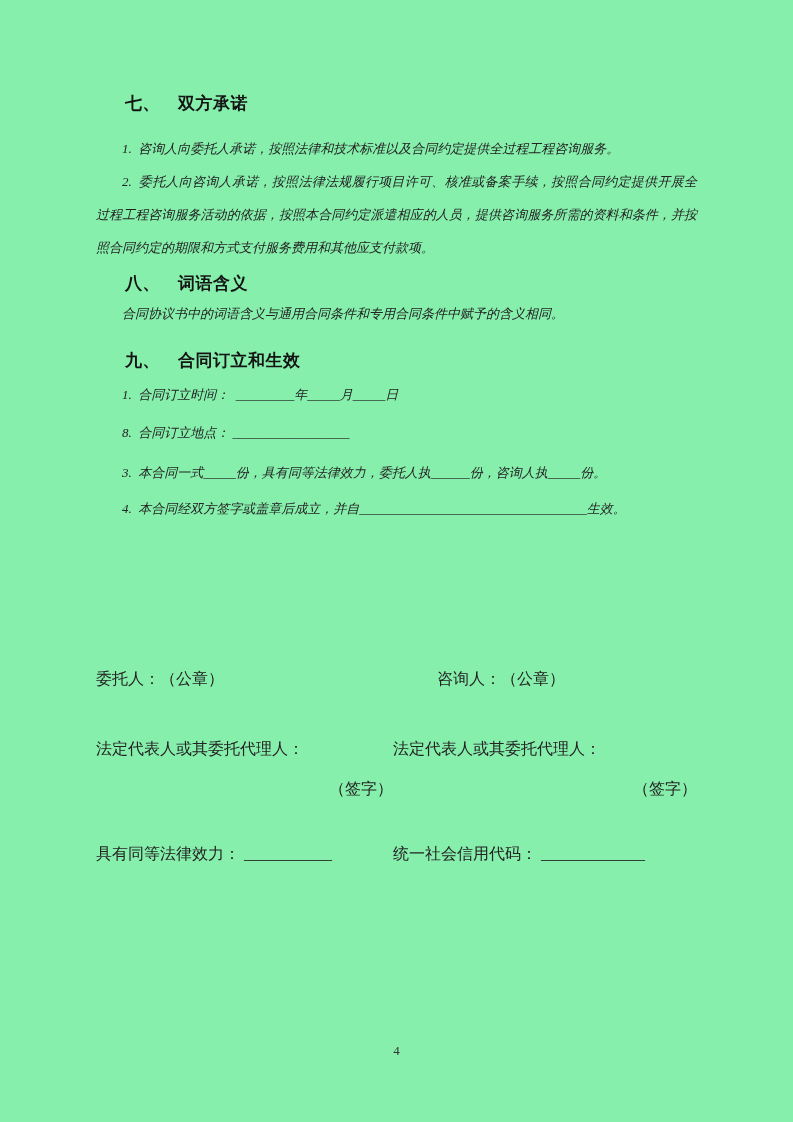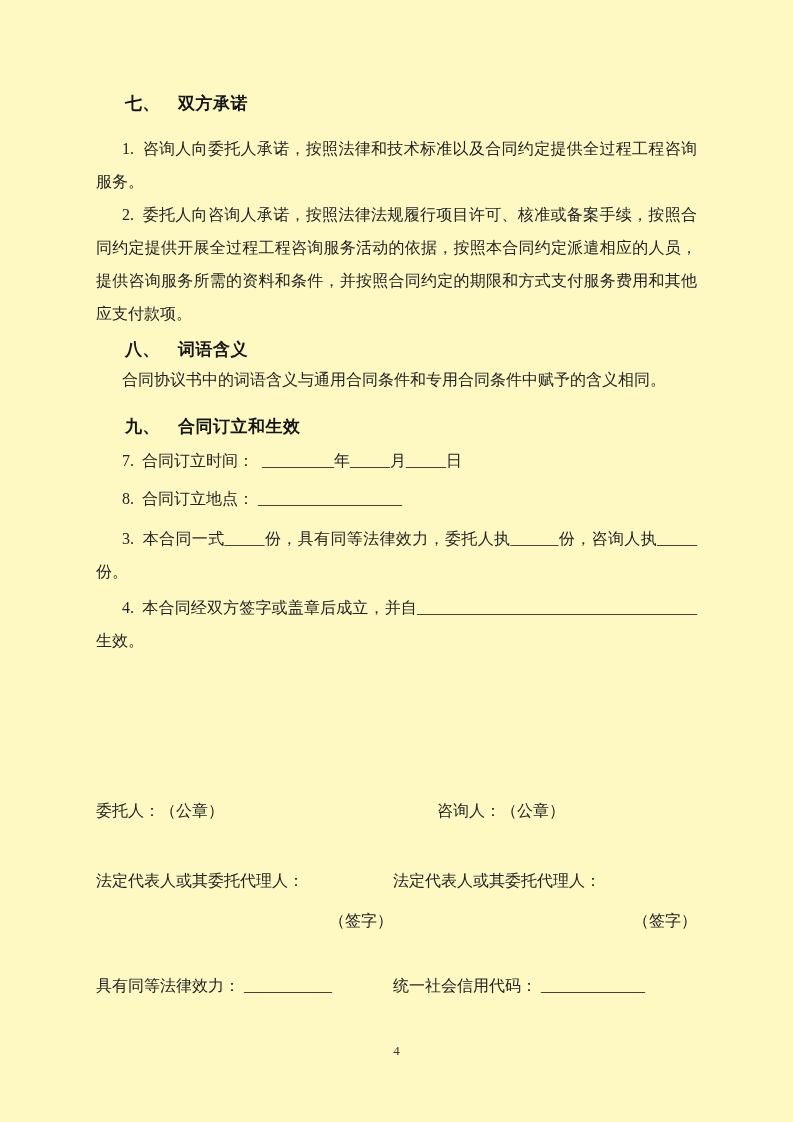--- a/index.html
+++ b/index.html
@@ -2,43 +2,44 @@
 <html><head>
 <meta charset="utf-8">
 <style>
   * { margin: 0; padding: 0; box-sizing: border-box; }
   html, body { background: #ffffff; }
   .page {
     position: relative;
     width: 793px;
     height: 1122px;
     margin: 0 auto;
-    background: #fef9c3;
+    background: #86efac;
     padding: 91px 96px 0 96px;
     font-family: "Liberation Serif", serif;
     color: #212121;
     overflow: hidden;
   }
   .sec-heading {
     font-family: "Liberation Sans", sans-serif;
     font-weight: 700;
     font-size: 17px;
     line-height: 26px;
     margin-left: 29px;
     color: #141414;
     letter-spacing: 0.5px;
   }
   .sec-num { display: inline-block; width: 53px; }
   .para {
-    font-size: 16px;
+    font-size: 13px;
     line-height: 33px;
     text-align: justify;
     text-indent: 26px;
     white-space: pre-wrap;
     color: #232323;
+    font-style: italic;
   }
   
   .mt-h1para  { margin-top: 15px; }
   .mt-none    { margin-top: 0; }
   .mt-sec8    { margin-top: 7px; }
   .mt-sec8p   { }
   .mt-sec9    { margin-top: 18px; }
   .mt-li1     { margin-top: 4px; }
   .mt-li2     { margin-top: 5px; }
   .mt-li3     { margin-top: 7px; }
@@ -77,21 +78,21 @@
     <p class="para mt-none">2.  委托人向咨询人承诺，按照法律法规履行项目许可、核准或备案手续，按照合同约定提供开展全过程工程咨询服务活动的依据，按照本合同约定派遣相应的人员，提供咨询服务所需的资料和条件，并按照合同约定的期限和方式支付服务费用和其他应支付款项。</p>
   </section>
 
   <section>
     <h2 class="sec-heading mt-sec8"><span class="sec-num">八、</span><span>词语含义</span></h2>
     <p class="para mt-sec8p">合同协议书中的词语含义与通用合同条件和专用合同条件中赋予的含义相同。</p>
   </section>
 
   <section>
     <h2 class="sec-heading mt-sec9"><span class="sec-num">九、</span><span>合同订立和生效</span></h2>
-    <p class="para mt-li1">7.  合同订立时间：  _________年_____月_____日</p>
+    <p class="para mt-li1">1.  合同订立时间：  _________年_____月_____日</p>
     <p class="para mt-li2">8.  合同订立地点： __________________</p>
     <p class="para mt-li3">3.  本合同一式_____份，具有同等法律效力，委托人执______份，咨询人执_____份。</p>
     <p class="para mt-li4">4.  本合同经双方签字或盖章后成立，并自___________________________________生效。</p>
   </section>
 
   <div>
     <div class="sig-row sig-row-party">
       <div>委托人：（公章）</div>
       <div>咨询人：（公章）</div>
     </div>

